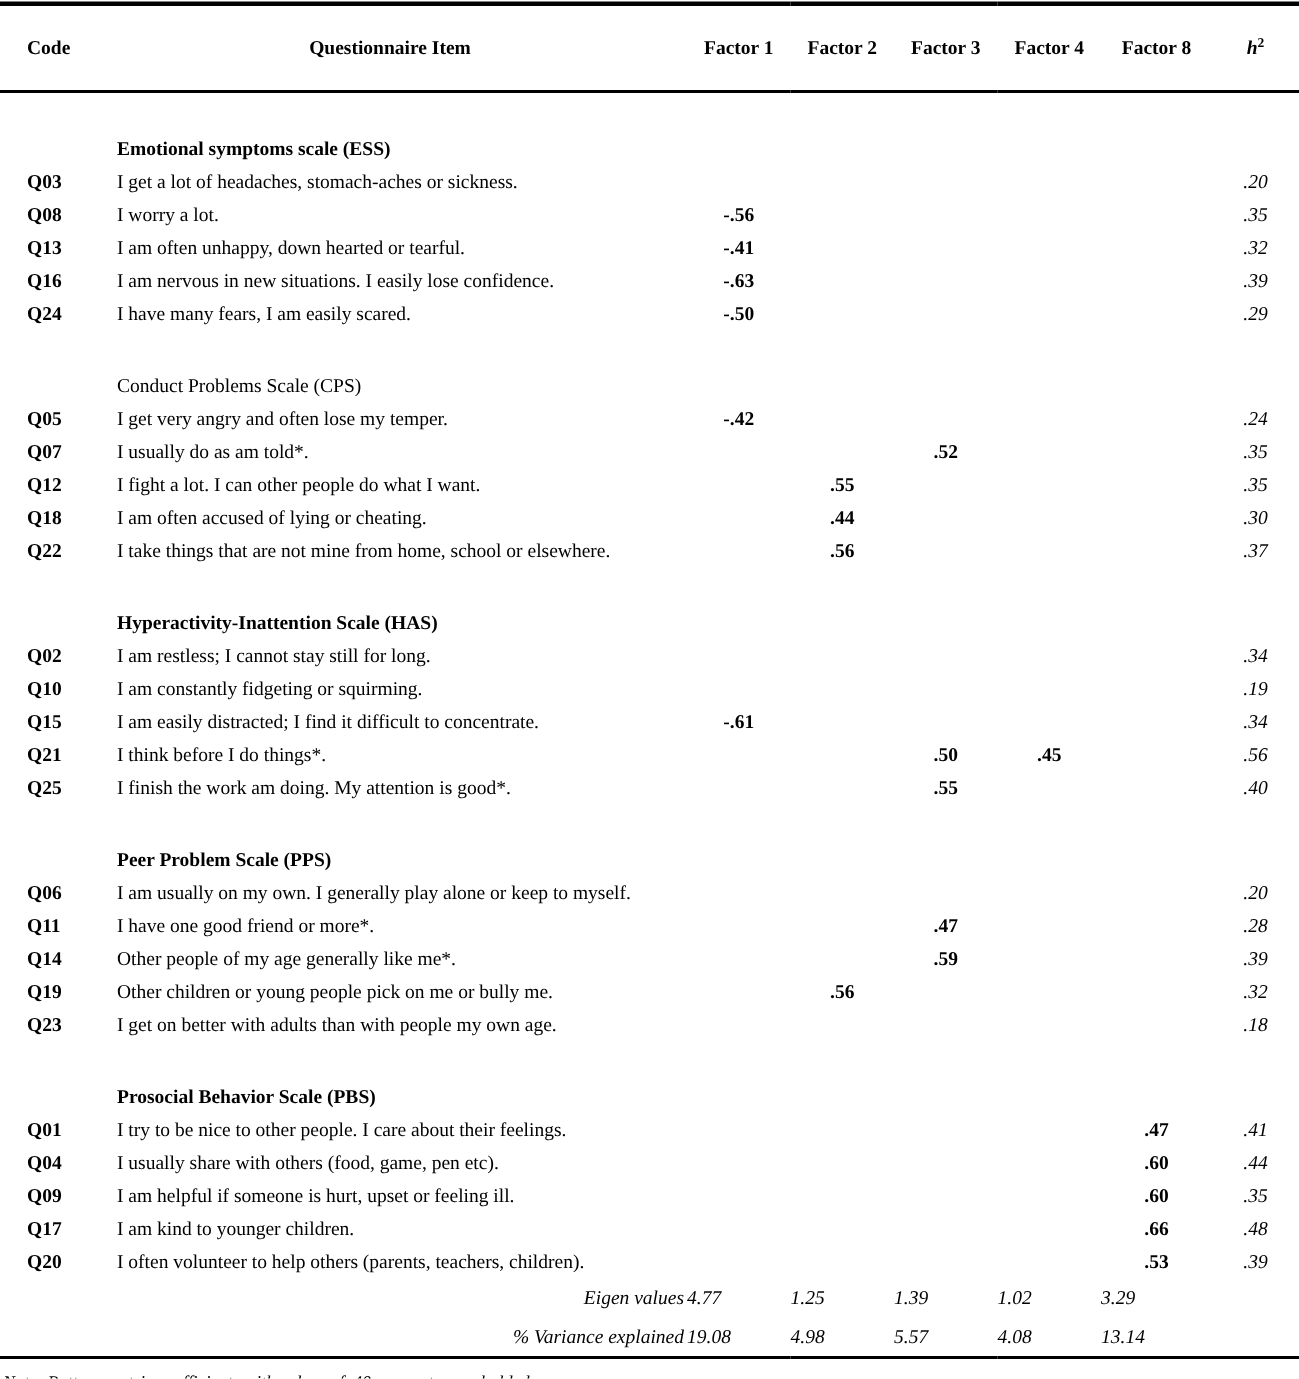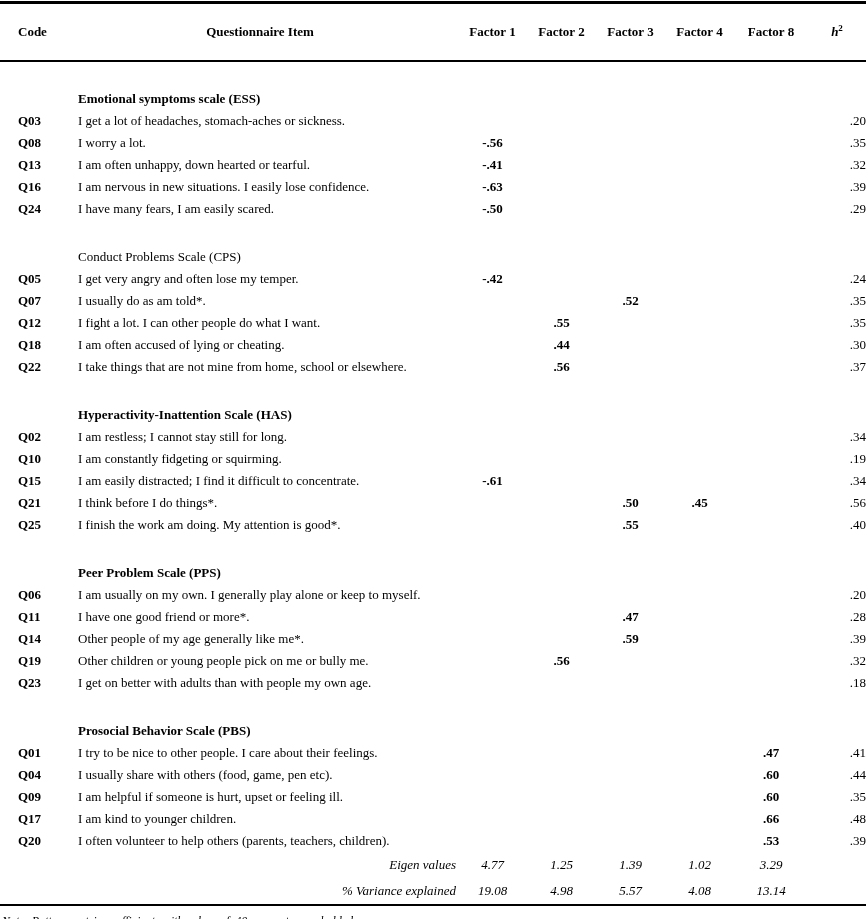--- a/index.html
+++ b/index.html
@@ -49,24 +49,24 @@
     vertical-align: middle;
     line-height: 14px;
     font-size: 13px;
   }
   tr.spacer td { height: 26px; }
   td.code { font-weight: bold; padding-left: 18px; }
   td.item { padding-left: 16px; }
   td.sec  { padding-left: 16px; }
   td.sec.b { font-weight: bold; }
   td.val  { text-align: center; font-weight: bold; }
-  td.h2v  { text-align: right; }
+  td.h2v  { text-align: center; font-style: italic; }
   tr.summary td { height: 26px; font-style: italic; }
   td.sum-label { text-align: right; padding-right: 2px; }
-  td.sum-val { text-align: center; }
+  td.sum-val { text-align: left; }
 
   .note {
     font-style: italic;
     font-size: 12px;
     padding: 8px 0 0 2px;
   }
 </style>
 </head>
 <body>
 

